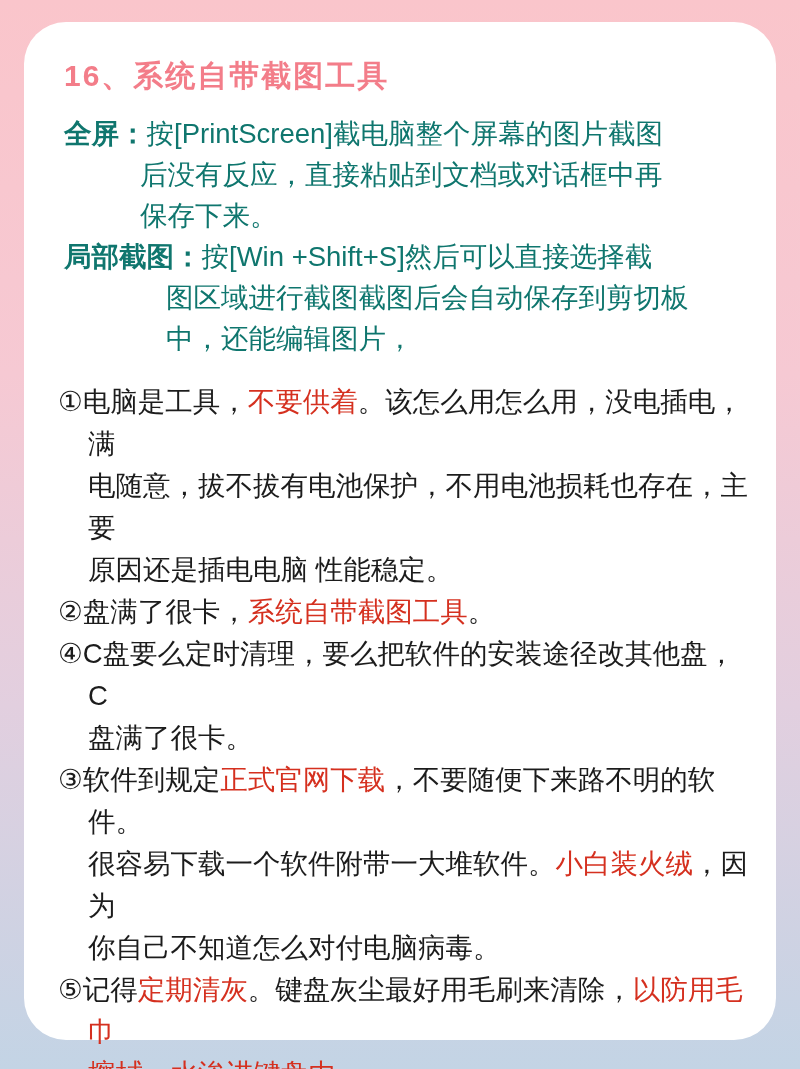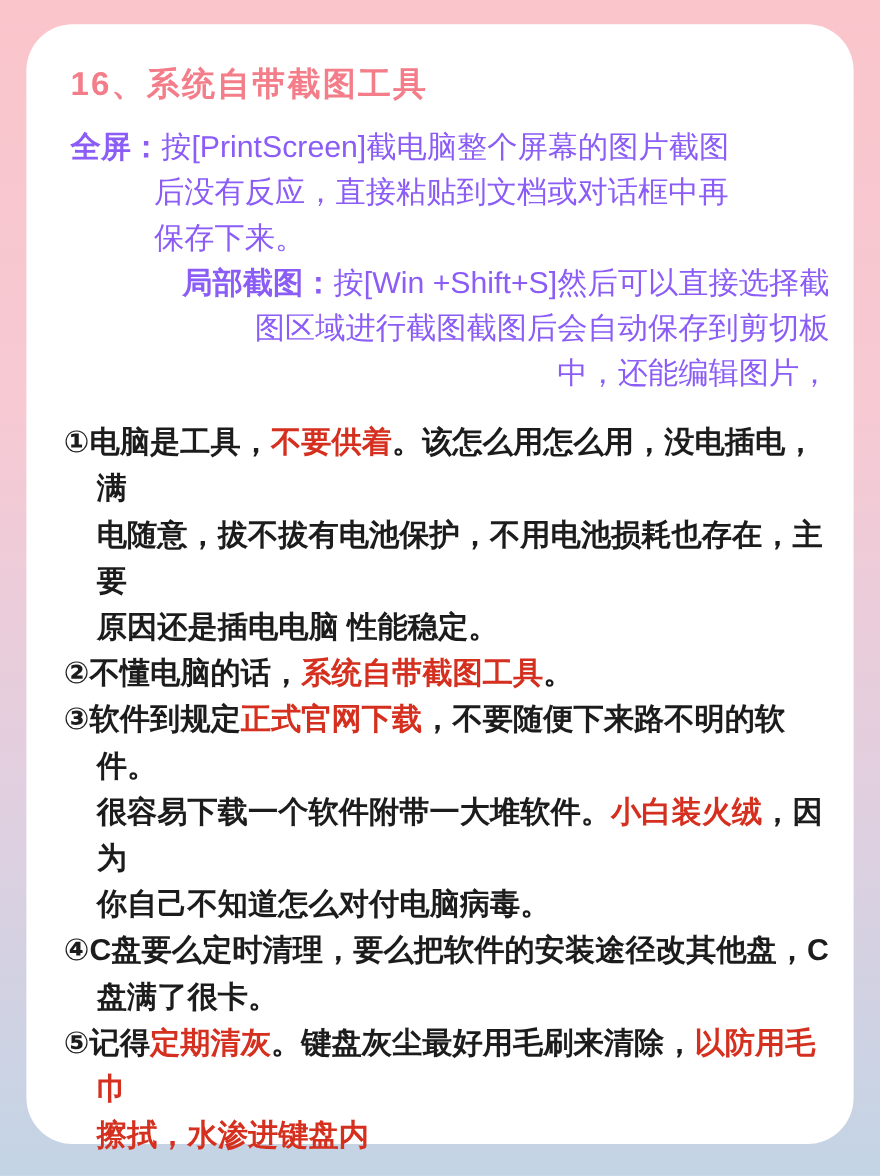--- a/index.html
+++ b/index.html
@@ -21,35 +21,35 @@
   .heading {
     font-size: 30px; font-weight: bold;
     color: #f37d89;
     letter-spacing: 2px;
     margin: 0 0 0 6px;
   }
   .heading-16 { margin-top: 6px; }
   .heading-17 { margin-top: 36px; }
   .entry {
     font-size: 27.5px; line-height: 41px;
-    color: #8b5cf6;
+    color: #0f766e;
     white-space: pre-wrap;
     margin-left: 6px;
   }
   .entry .label { font-weight: bold; }
   .entry-fullscreen { margin-top: 16px; padding-left: 76px; text-indent: -76px; }
-  .entry-partial { padding-left: 102px; text-indent: -102px; text-align: right; }
+  .entry-partial { padding-left: 102px; text-indent: -102px; }
   .items {
     margin-top: 22px;
     font-size: 27.5px; line-height: 42px;
     color: #1c1c1c;
   }
   .item {
     white-space: pre-wrap;
-    padding-left: 30px; text-indent: -30px; font-weight: bold;
+    padding-left: 30px; text-indent: -30px;
   }
   .red { color: #d5301f; }
 </style>
 </head>
 <body>
 
 <div class="card">
 
   <h2 class="heading heading-16">16、系统自带截图工具</h2>
 
@@ -59,23 +59,23 @@
 
   <div class="entry entry-partial"><span class="label">局部截图：</span><span class="">按[Win +Shift+S]然后可以直接选择截
 图区域进行截图截图后会自动保存到剪切板
 中，还能编辑图片，</span></div>
 
 
   <div class="items">
       <div class="item"><span class="marker">①</span><span class="">电脑是工具，</span><span class="red">不要供着</span><span class="">。该怎么用怎么用，没电插电，满
 电随意，拔不拔有电池保护，不用电池损耗也存在，主要
 原因还是插电电脑 性能稳定。</span></div>
-      <div class="item"><span class="marker">②</span><span class="">不懂电脑的话，</span><span class="red">系统自带截图工具</span><span class="">。</span></div>
+      <div class="item"><span class="marker">②</span><span class="">盘满了很卡，</span><span class="red">系统自带截图工具</span><span class="">。</span></div>
+      <div class="item"><span class="marker">④</span><span class="">C盘要么定时清理，要么把软件的安装途径改其他盘，C
+盘满了很卡。</span></div>
       <div class="item"><span class="marker">③</span><span class="">软件到规定</span><span class="red">正式官网下载</span><span class="">，不要随便下来路不明的软件。
 很容易下载一个软件附带一大堆软件。</span><span class="red">小白装火绒</span><span class="">，因为
 你自己不知道怎么对付电脑病毒。</span></div>
-      <div class="item"><span class="marker">④</span><span class="">C盘要么定时清理，要么把软件的安装途径改其他盘，C
-盘满了很卡。</span></div>
       <div class="item"><span class="marker">⑤</span><span class="">记得</span><span class="red">定期清灰</span><span class="">。键盘灰尘最好用毛刷来清除，</span><span class="red">以防用毛巾
 擦拭，水渗进键盘内</span></div>
     </div>
 
 </div>
 
 </body></html>

